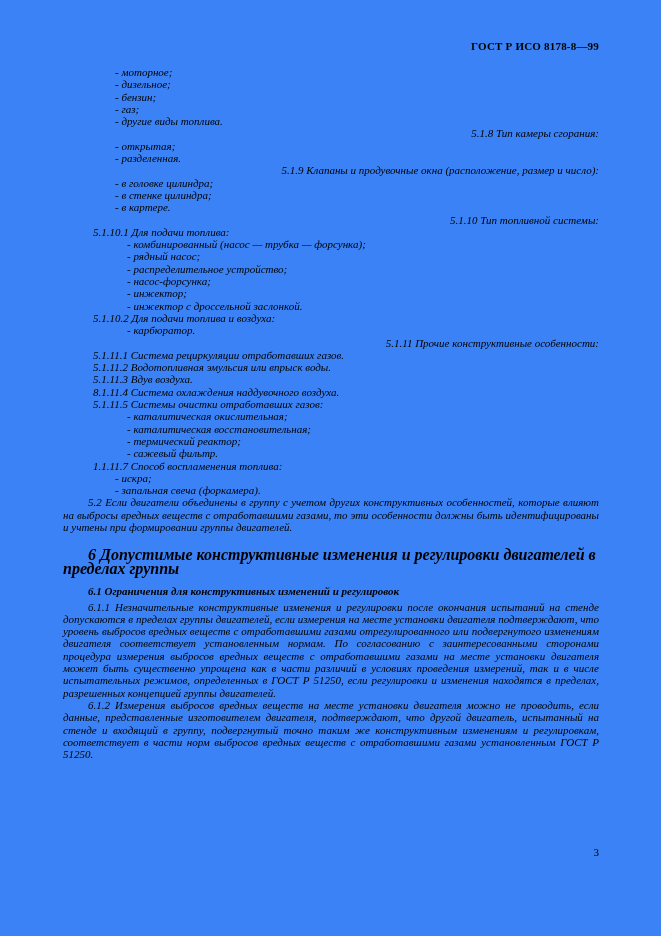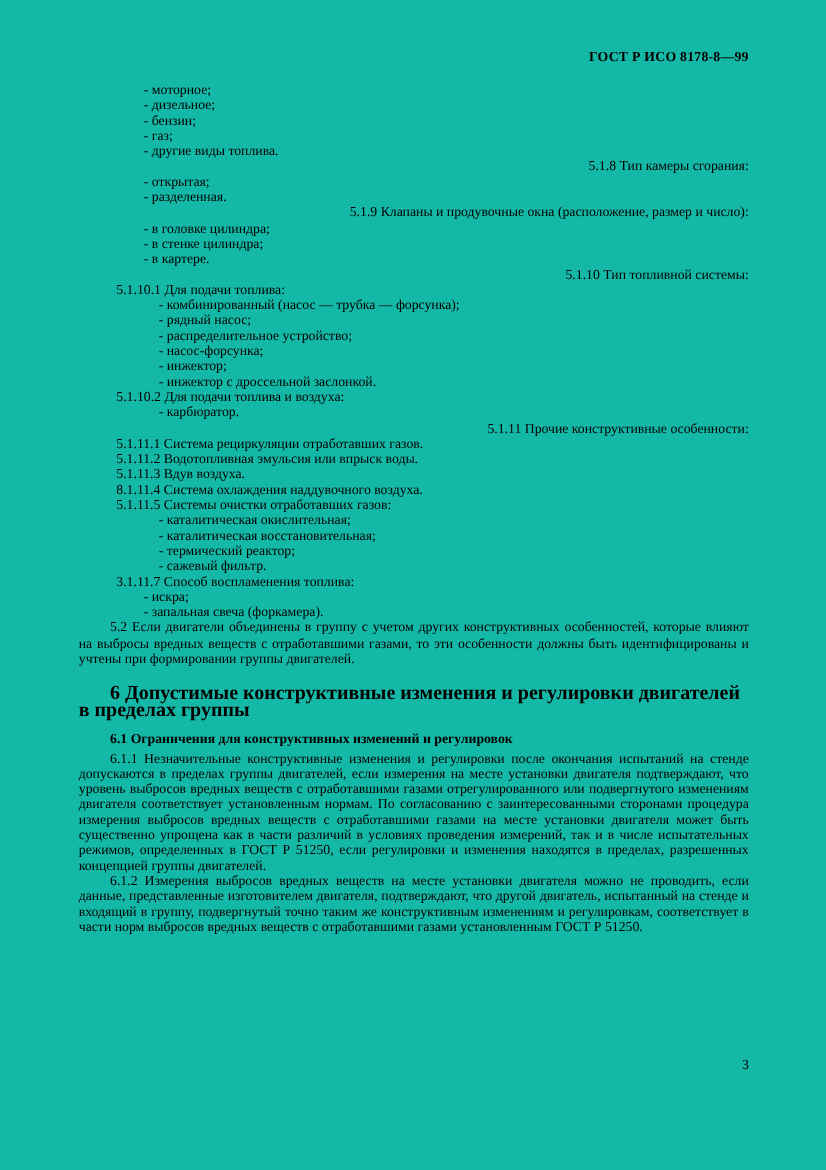--- a/index.html
+++ b/index.html
@@ -4,41 +4,42 @@
 <style>
   html, body {
     margin: 0;
     padding: 0;
     background: #ffffff;
   }
   .page {
     position: relative;
     width: 661px;
     height: 936px;
-    background: #14b8a6;
+    background: #3b82f6;
     color: #000000;
     font-family: "Liberation Serif", "DejaVu Serif", serif;
     overflow: hidden;
   }
   .doc-header {
     position: absolute;
     top: 40px;
     right: 62px;
     font-size: 11px;
     font-weight: bold;
     letter-spacing: 0.2px;
     white-space: nowrap;
   }
   .content {
     position: absolute;
     top: 66px;
     left: 63px;
     width: 536px;
     font-size: 11px;
     line-height: 12.3px;
+    font-style: italic;
   }
   .block { margin: 0; }
   .block.item1 { padding-left: 52px; }
   .block.item2 { padding-left: 64px; }
   .block.clause { text-indent: 25px; text-align: right; }
   .block.clause2 { text-indent: 30px; }
   .block.para {
     text-align: justify;
     text-indent: 25px;
   }
@@ -95,21 +96,21 @@
       <div class="block clause">5.1.11 Прочие конструктивные особенности:</div>
       <div class="block clause2">5.1.11.1 Система рециркуляции отработавших газов.</div>
       <div class="block clause2">5.1.11.2 Водотопливная эмульсия или впрыск воды.</div>
       <div class="block clause2">5.1.11.3 Вдув воздуха.</div>
       <div class="block clause2">8.1.11.4 Система охлаждения наддувочного воздуха.</div>
       <div class="block clause2">5.1.11.5 Системы очистки отработавших газов:</div>
       <div class="block item2">- каталитическая окислительная;</div>
       <div class="block item2">- каталитическая восстановительная;</div>
       <div class="block item2">- термический реактор;</div>
       <div class="block item2">- сажевый фильтр.</div>
-      <div class="block clause2">3.1.11.7 Способ воспламенения топлива:</div>
+      <div class="block clause2">1.1.11.7 Способ воспламенения топлива:</div>
       <div class="block item1">- искра;</div>
       <div class="block item1">- запальная свеча (форкамера).</div>
       <div class="block para">5.2 Если двигатели объединены в группу с учетом других конструктивных особенностей, которые влияют на выбросы вредных веществ с отработавшими газами, то эти особенности должны быть идентифицированы и учтены при формировании группы двигателей.</div>
       <div class="block heading">6 Допустимые конструктивные изменения и регулировки двигателей в пределах группы</div>
       <div class="block subheading">6.1 Ограничения для конструктивных изменений и регулировок</div>
       <div class="block para">6.1.1 Незначительные конструктивные изменения и регулировки после окончания испытаний на стенде допускаются в пределах группы двигателей, если измерения на месте установки двигателя подтверждают, что уровень выбросов вредных веществ с отработавшими газами отрегулированного или подвергнутого изменениям двигателя соответствует установленным нормам. По согласованию с заинтересованными сторонами процедура измерения выбросов вредных веществ с отработавшими газами на месте установки двигателя может быть существенно упрощена как в части различий в условиях проведения измерений, так и в числе испытательных режимов, определенных в ГОСТ Р 51250, если регулировки и изменения находятся в пределах, разрешенных концепцией группы двигателей.</div>
       <div class="block para">6.1.2 Измерения выбросов вредных веществ на месте установки двигателя можно не проводить, если данные, представленные изготовителем двигателя, подтверждают, что другой двигатель, испытанный на стенде и входящий в группу, подвергнутый точно таким же конструктивным изменениям и регулировкам, соответствует в части норм выбросов вредных веществ с отработавшими газами установленным ГОСТ Р 51250.</div>
     </div>
 
   <div class="page-number">3</div>

